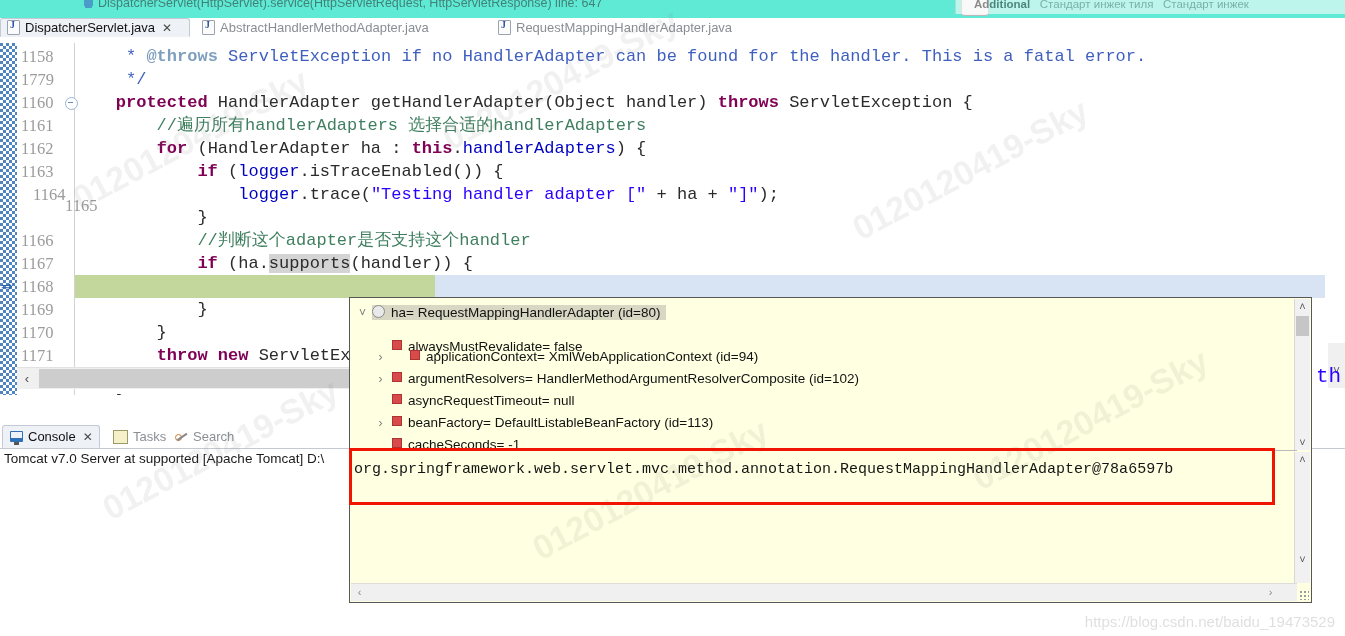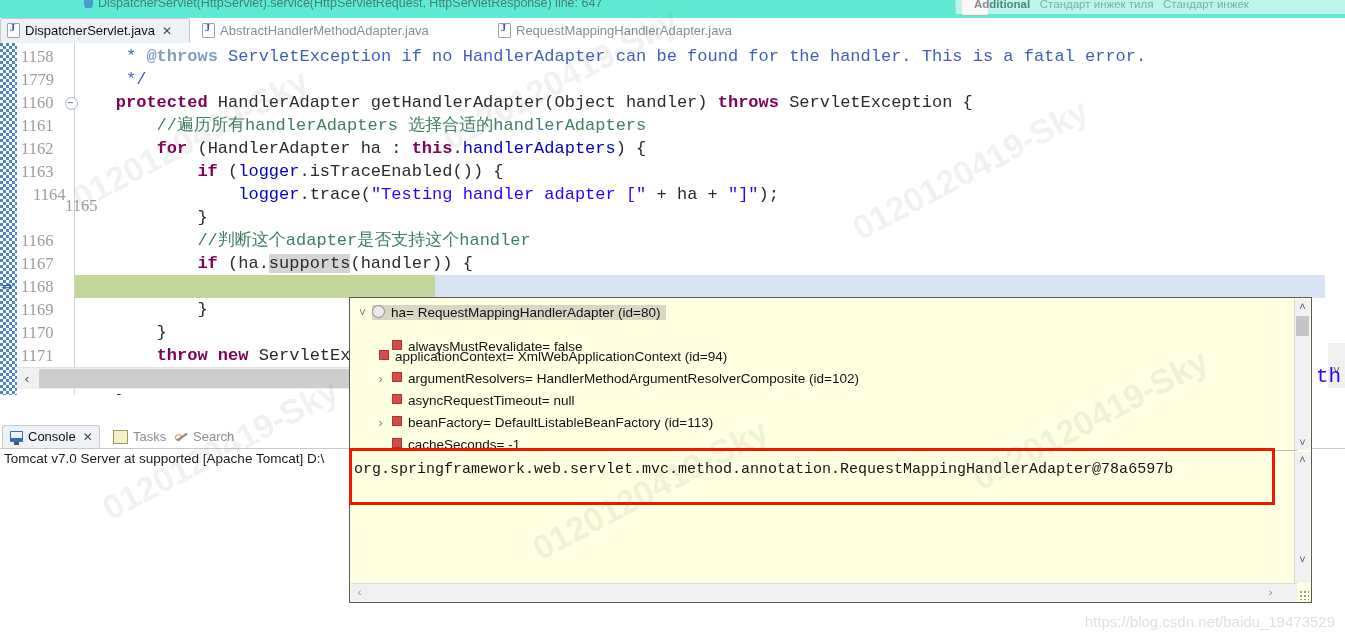--- a/index.html
+++ b/index.html
@@ -37,21 +37,21 @@
     position:absolute;right:356px;top:-12px;width:26px;height:26px;
     border:1px solid #b9b9b9;border-radius:3px;background:#f4f4f4;
   }
 
   
   #tabbar{
     position:absolute;left:0;top:18px;width:1345px;height:25px;
     background:#ffffff;border-bottom:1px solid #c4c9d4;
   }
   .etab{
-    position:absolute;top:0;height:25px;display:flex;align-items:center;
+    position:absolute;top:0;height:19px;display:flex;align-items:center;
     padding:0 8px 0 6px;font-size:13px;color:#888e95;white-space:nowrap;
     box-sizing:border-box;
   }
   .etab.active{
     color:#111;background:#eef1f6;
     border-top:1px solid #c4c9d4;border-left:1px solid #c4c9d4;
     border-right:1px solid #c4c9d4;border-bottom:1px solid #eef1f6;
     border-radius:3px 3px 0 0;
   }
   .jicon{
@@ -343,21 +343,21 @@
       <span>Search</span>
     </div>
   </div>
   <div id="console-line">Tomcat v7.0 Server at supported [Apache Tomcat] D:\</div>
 </div>
 
 <div id="tooltip">
   <div id="tt-tree">
       <div class="ttrow" style="top: 4px;"><span class="chev" style="left: 6px;">˅</span><span class="selrow" style="margin-left: 22px;"><span class="clockico"></span><span>ha= RequestMappingHandlerAdapter  (id=80)</span></span></div>
       <div class="ttrow" style="top: 38px;"><span class="chev" style="left: 24px;"></span><span style="margin-left: 42px;"><span class="fieldbox"></span><span>alwaysMustRevalidate= false</span></span></div>
-      <div class="ttrow" style="top: 48px;"><span class="chev" style="left: 24px;">›</span><span style="margin-left: 29px;"><span class="fieldbox"></span><span>applicationContext= XmlWebApplicationContext  (id=94)</span></span></div>
+      <div class="ttrow" style="top: 48px;"><span class="chev" style="left: 24px;">›</span><span style="margin-left: 60px;"><span class="fieldbox"></span><span>applicationContext= XmlWebApplicationContext  (id=94)</span></span></div>
       <div class="ttrow" style="top: 70px;"><span class="chev" style="left: 24px;">›</span><span style="margin-left: 42px;"><span class="fieldbox"></span><span>argumentResolvers= HandlerMethodArgumentResolverComposite  (id=102)</span></span></div>
       <div class="ttrow" style="top: 92px;"><span class="chev" style="left: 24px;"></span><span style="margin-left: 42px;"><span class="fieldbox"></span><span>asyncRequestTimeout= null</span></span></div>
       <div class="ttrow" style="top: 114px;"><span class="chev" style="left: 24px;">›</span><span style="margin-left: 42px;"><span class="fieldbox"></span><span>beanFactory= DefaultListableBeanFactory  (id=113)</span></span></div>
       <div class="ttrow" style="top: 136px;"><span class="chev" style="left: 24px;"></span><span style="margin-left: 42px;"><span class="fieldbox"></span><span>cacheSeconds= -1</span></span></div>
     </div>
 
   <div id="tt-tree-vscroll">
     <div class="sb-arrow" style="top:0;">˄</div>
     <div class="thumb"></div>
     <div class="sb-arrow" style="top:136px;">˅</div>

